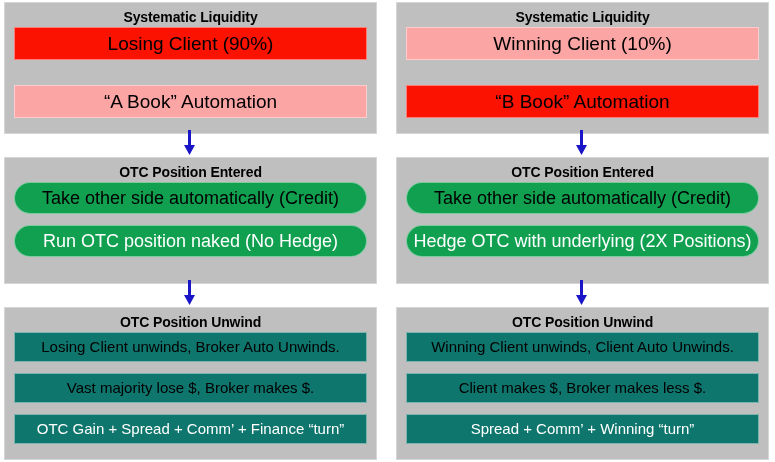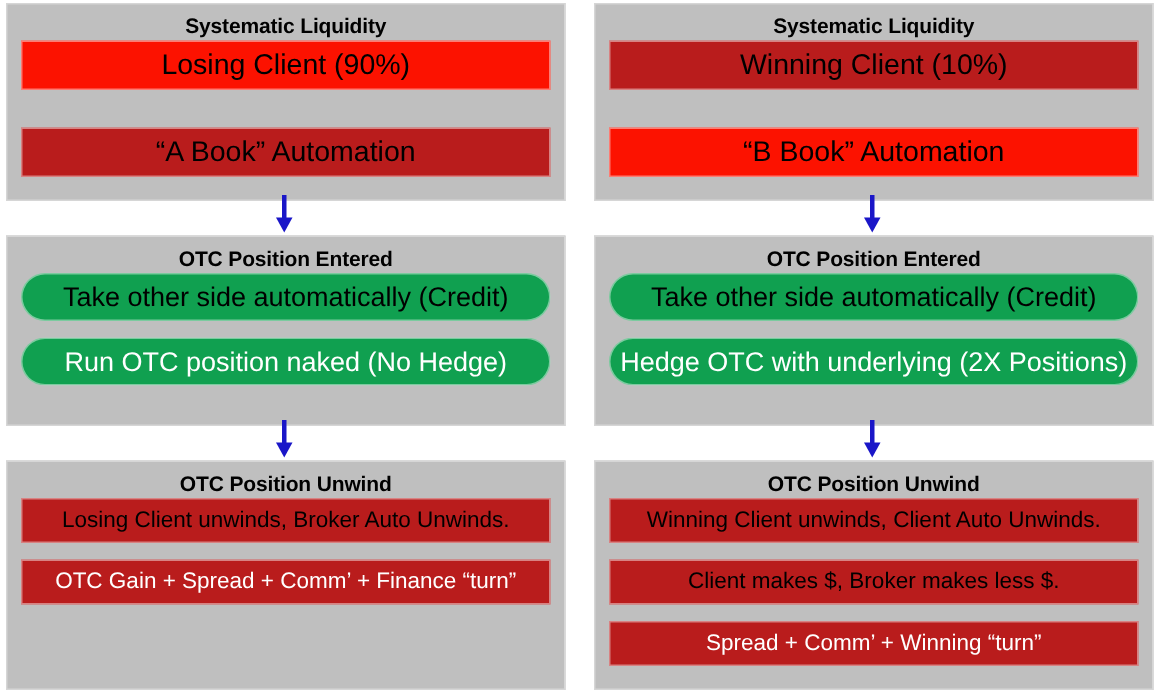--- a/index.html
+++ b/index.html
@@ -91,23 +91,23 @@
 
   
   .stage-3 .bar {
     height: 30px;
     font-size: 15px;
   }
   .stage-3 .bar + .bar { margin-top: 11px; }
 
   
   .bar.red    { background: #fc1200; }
-  .bar.blue   { background: #b91c1c; }
+  .bar.blue   { background: #fca5a5; }
   .bar.green  { background: #10a050; }
-  .bar.purple { background: #b91c1c; }
+  .bar.purple { background: #0f766e; }
 
   .txt-black { color: #000000; }
   .txt-white { color: #ffffff; }
 
   
   .arrow {
     position: absolute;
     width: 24px;
     height: 26px;
     left: 174px;
@@ -151,20 +151,21 @@
       <svg width="24" height="26" viewBox="0 0 24 26">
         <rect x="10" y="0" width="3" height="17" fill="#1a16c8"></rect>
         <polygon points="6,15 17,15 11.5,25" fill="#1a16c8"></polygon>
       </svg>
     </div>
 
     <div class="panel stage-3">
       <div class="panel-title">OTC Position Unwind</div>
       <div class="bars">
         <div class="bar purple txt-black">Losing Client unwinds, Broker Auto Unwinds.</div>
+        <div class="bar purple txt-black">Vast majority lose $, Broker makes $.</div>
         <div class="bar purple txt-white">OTC Gain + Spread + Comm’ + Finance “turn”</div>
       </div>
     </div>
 
   </div>
 
   <div class="column right">
 
     <div class="panel stage-1">
       <div class="panel-title">Systematic Liquidity</div>

